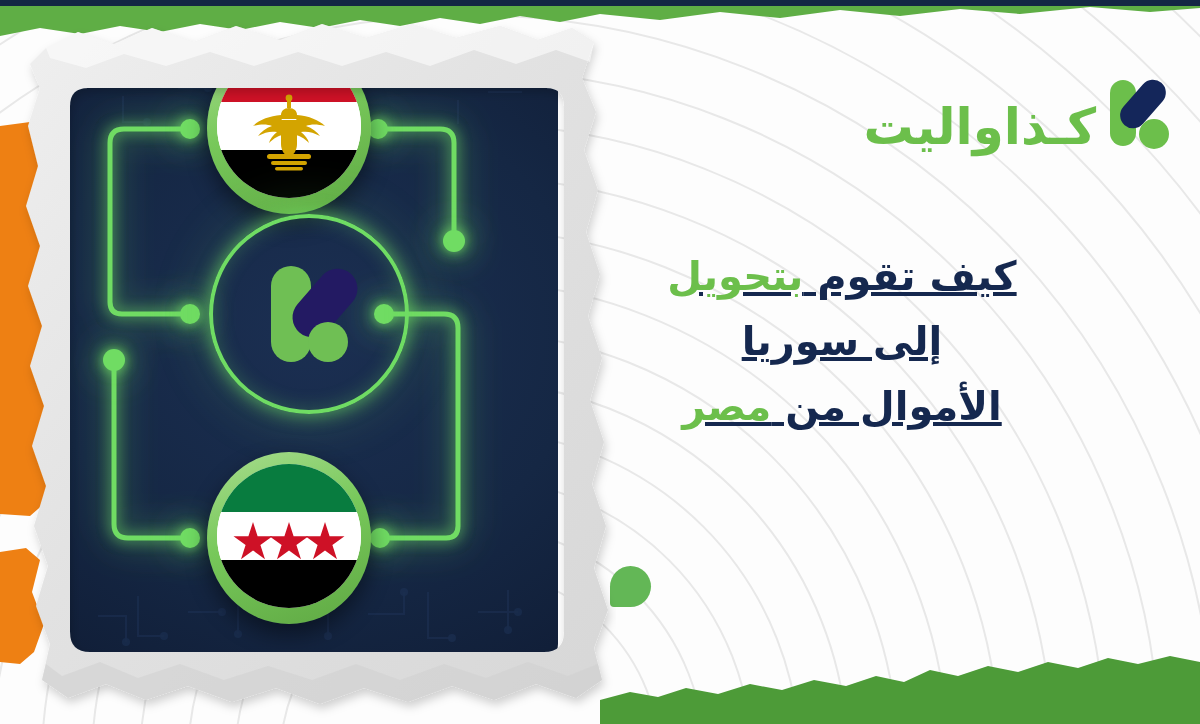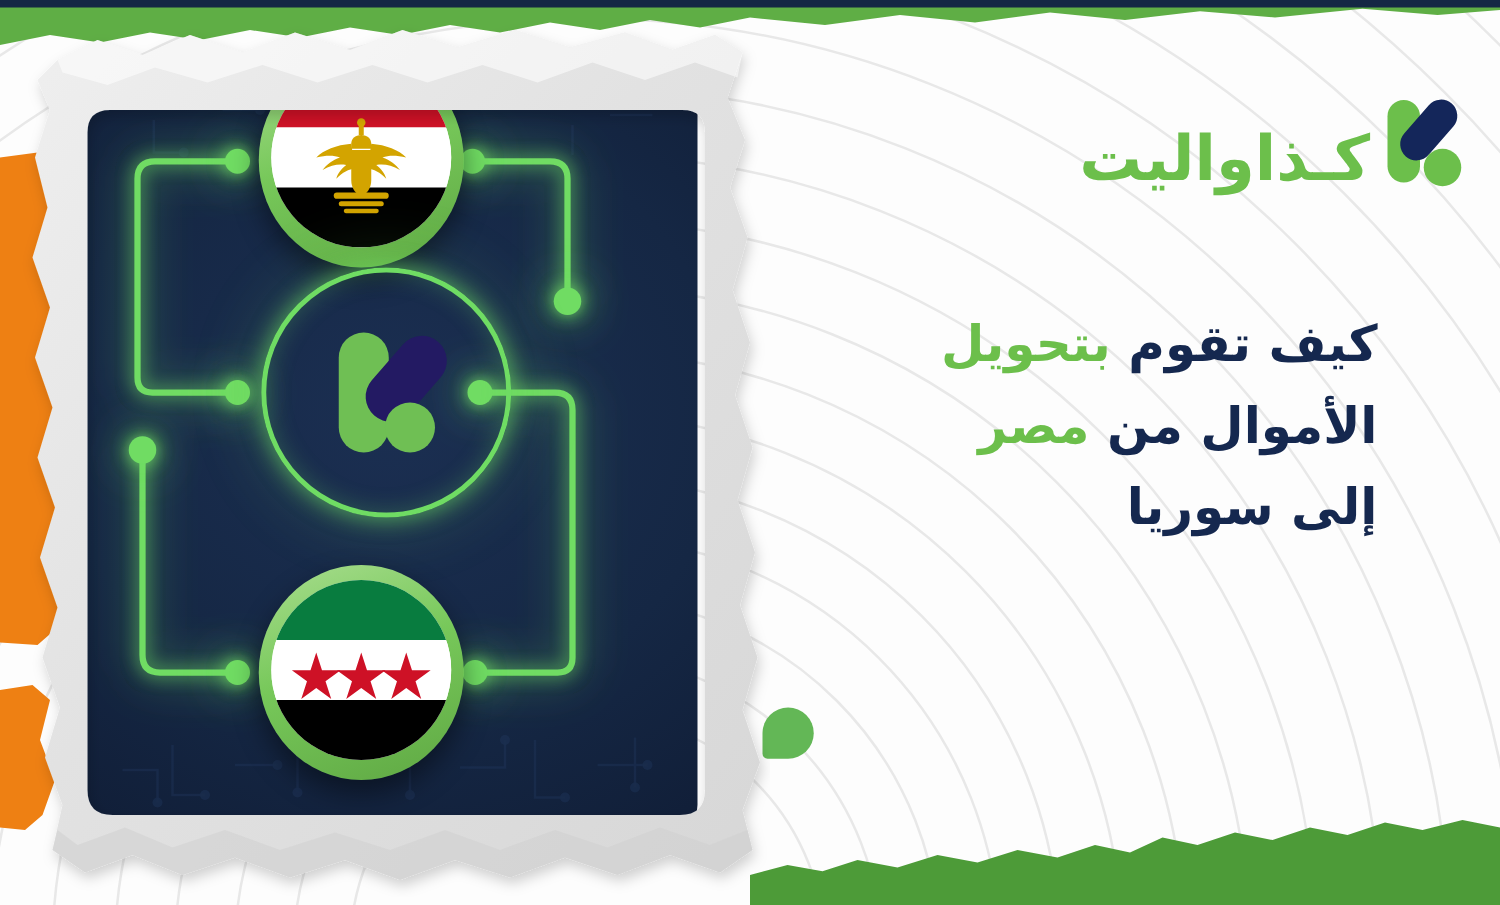--- a/index.html
+++ b/index.html
@@ -57,23 +57,24 @@
   }
 
   
   #brand{position:absolute;right:22px;top:74px;display:flex;align-items:flex-end;gap:10px;}
   #brandtext{
     font-size:50px;font-weight:700;color:#6cbf4b;letter-spacing:0px;
     direction:rtl;line-height:1;white-space:nowrap;
   }
   #headline{
     position:absolute;right:98px;top:244px;width:520px;
-    direction:rtl;text-align:right;
+    direction:rtl;text-align:center;
     font-size:40px;font-weight:700;line-height:1.62;
     color:#15284f;
+    text-decoration:underline;
   }
   #headline .hl{color:#6cbf4b;}
 
   .blob{
     position:absolute;left:610px;top:566px;width:41px;height:41px;
     background:#63b756;
     border-radius:50% 50% 50% 4px;
   }
 </style>
 </head>
@@ -308,20 +309,20 @@
       <rect x="24" y="2" width="26" height="56" rx="13" fill="#14265a" transform="rotate(41 37 30)"></rect>
       <circle cx="48" cy="60" r="15" fill="#6cbf4b"></circle>
     </svg>
   </div>
 
   <div id="headline">
     <div>
       <span>كيف تقوم </span><span class="hl">بتحويل</span>
     </div>
     <div>
+      <span>إلى سوريا</span>
+    </div>
+    <div>
       <span>الأموال من </span><span class="hl">مصر</span>
     </div>
-    <div>
-      <span>إلى سوريا</span>
-    </div>
   </div>
 
 </div>
 
 </body></html>

